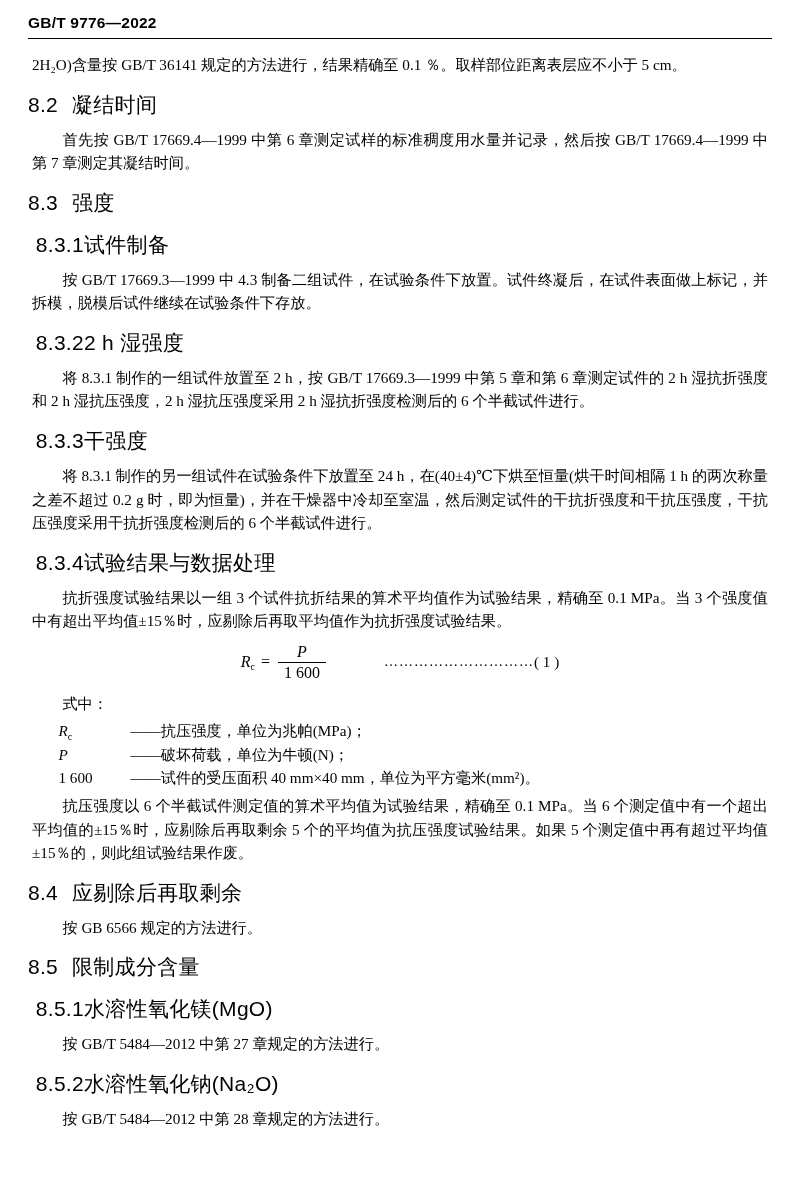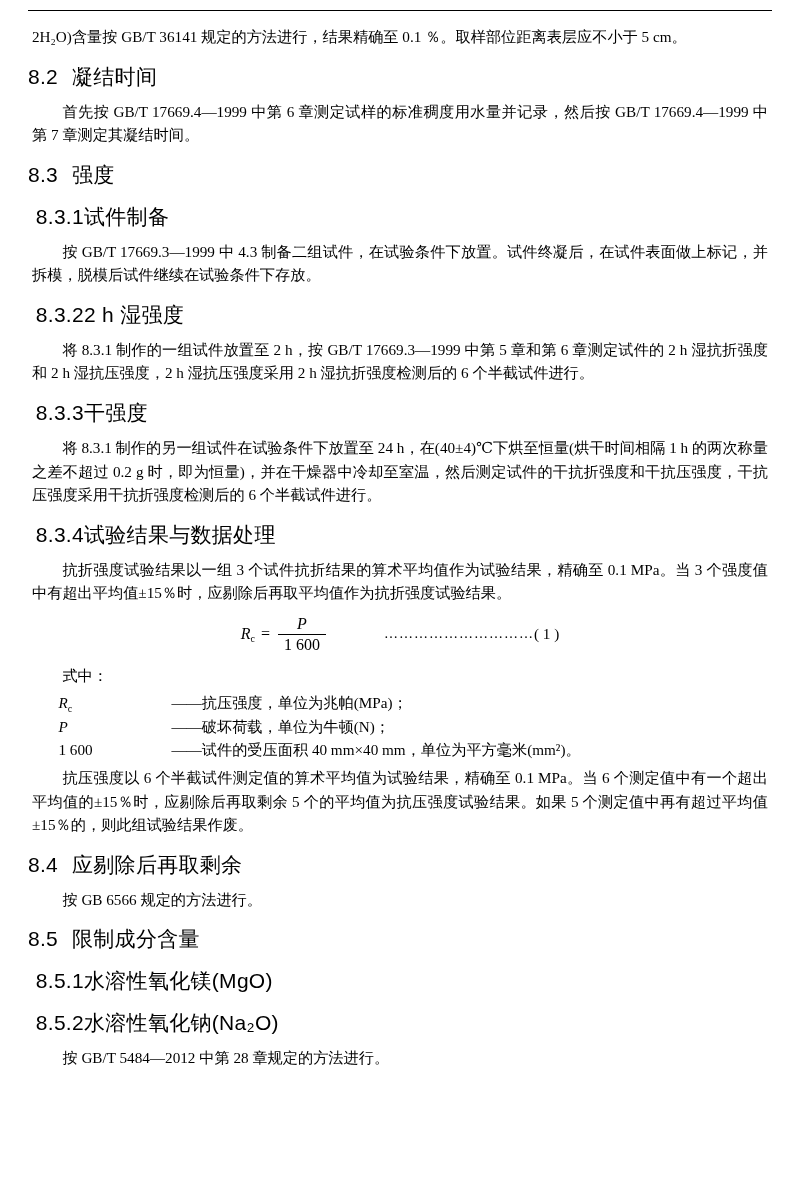--- a/index.html
+++ b/index.html
@@ -118,21 +118,20 @@
     white-space: nowrap;
   }
   .deflist {
     margin: 0;
   }
   .defrow {
     display: flex;
     font-size: 15.2px;
     line-height: 1.55;
     margin-left: 2em;
-    gap: 41px;
   }
   .defrow .sym {
     flex: 0 0 72px;
     font-style: italic;
   }
   .defrow .sym .sub {
     font-size: 10px;
     position: relative;
     top: 4px;
     font-style: normal;
@@ -143,20 +142,21 @@
   .defrow .dash {
     flex: 0 0 auto;
     white-space: nowrap;
   }
 </style>
 </head>
 <body>
 
 <div class="page">
 
+  <div class="header">GB/T 9776—2022</div>
   <hr class="rule">
 
   <p class="body-text">2H₂O)含量按 GB/T 36141 规定的方法进行，结果精确至 0.1 ％。取样部位距离表层应不小于 5 cm。</p>
 
   <div class="clause">
     <span class="num">8.2</span><span>凝结时间</span>
   </div>
   <p class="body-text indent">首先按 GB/T 17669.4—1999 中第 6 章测定试样的标准稠度用水量并记录，然后按 GB/T 17669.4—1999 中第 7 章测定其凝结时间。</p>
 
   <div class="clause">
@@ -222,19 +222,20 @@
   </div>
   <p class="body-text indent">按 GB 6566 规定的方法进行。</p>
 
   <div class="clause">
     <span class="num">8.5</span><span>限制成分含量</span>
   </div>
 
   <div class="clause">
     <span class="num wide">8.5.1</span><span>水溶性氧化镁(MgO)</span>
   </div>
+  <p class="body-text indent">按 GB/T 5484—2012 中第 27 章规定的方法进行。</p>
 
   <div class="clause">
     <span class="num wide">8.5.2</span><span>水溶性氧化钠(Na₂O)</span>
   </div>
   <p class="body-text indent">按 GB/T 5484—2012 中第 28 章规定的方法进行。</p>
 
 </div>
 
 </body></html>

